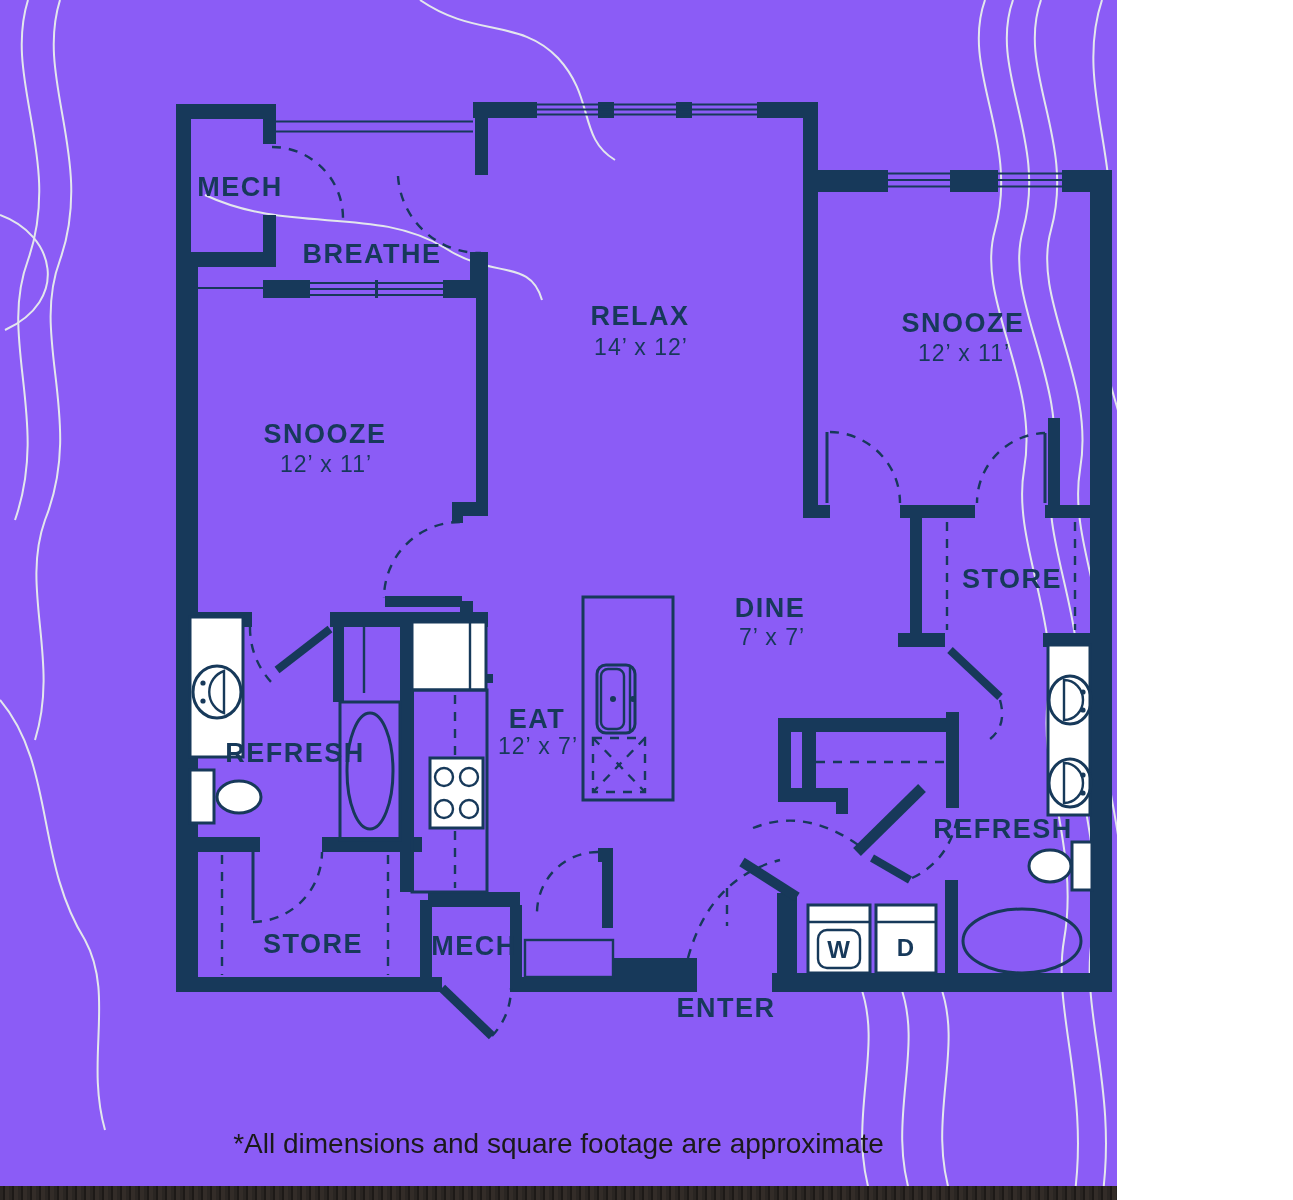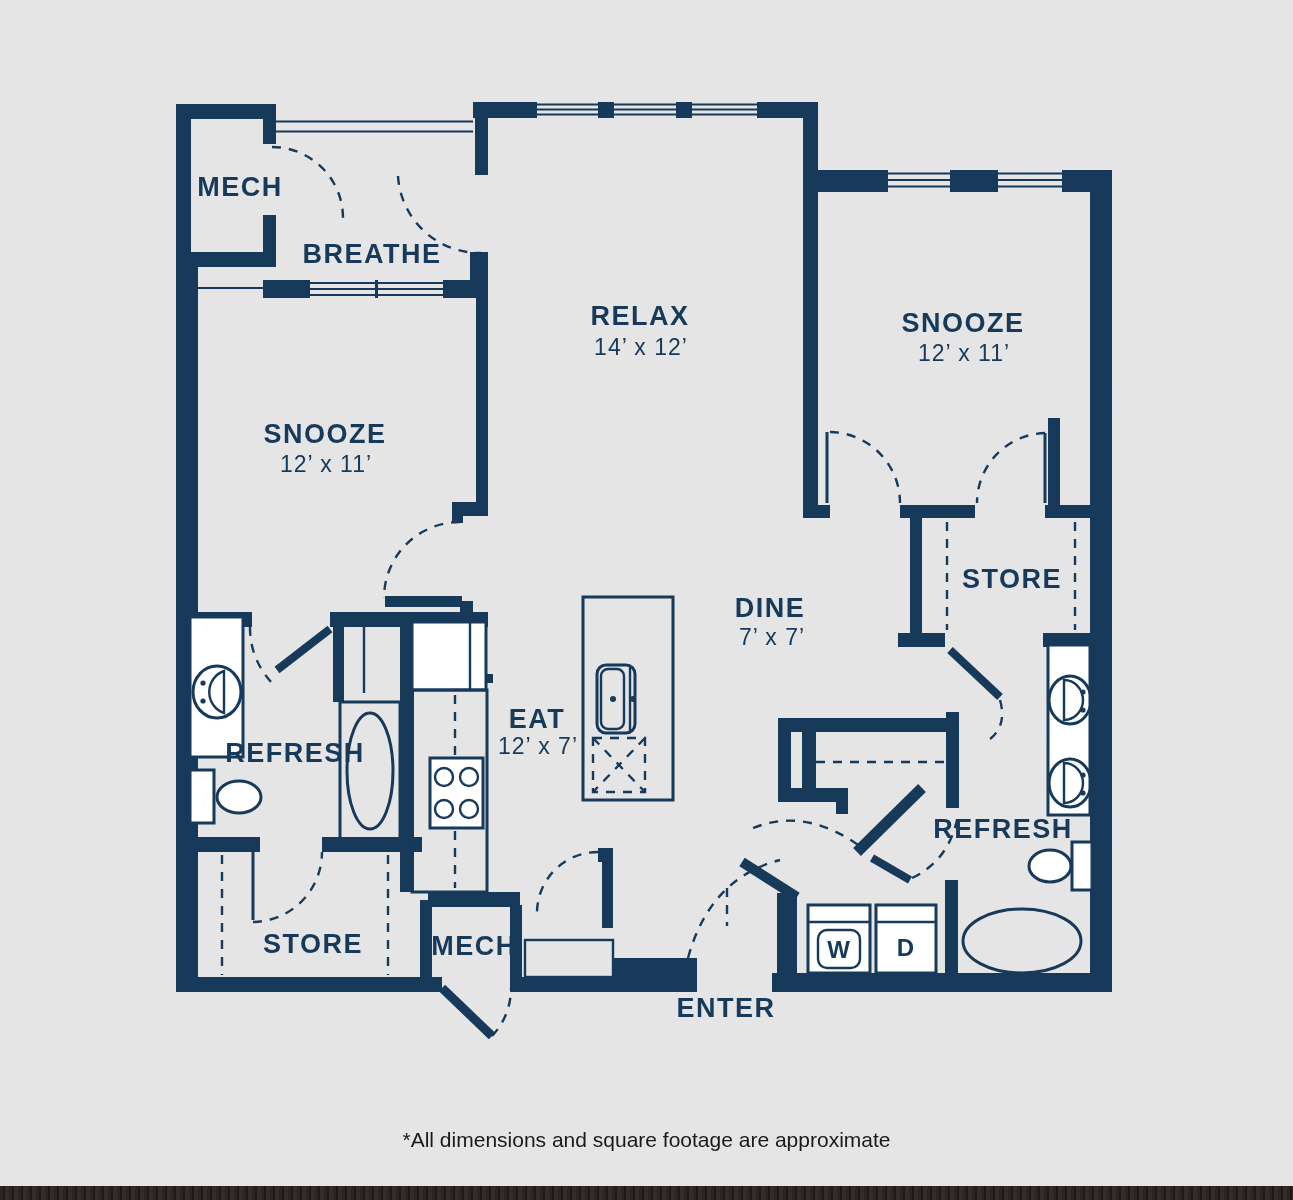--- a/index.html
+++ b/index.html
@@ -1,32 +1,32 @@
 <!DOCTYPE html>
 <html><head>
 <meta charset="utf-8">
 <style>
   html,body{margin:0;padding:0;background:#ffffff;}
-  #stage{position:relative;width:1293px;height:1200px;background:#e5e5e5;overflow:hidden;
+  #stage{position:relative;width:1117px;height:1200px;background:#8b5cf6;overflow:hidden;
          font-family:"Liberation Sans",sans-serif;}
   svg{position:absolute;left:0;top:0;}
   text{text-anchor:middle;}
   .lbl{font-family:"Liberation Sans",sans-serif;font-weight:700;font-size:27px;fill:#17395A;letter-spacing:1.5px;}
   .dims{font-family:"Liberation Sans",sans-serif;font-weight:500;font-size:23px;fill:#17395A;letter-spacing:1px;}
   .sm{font-family:"Liberation Sans",sans-serif;font-weight:700;font-size:24px;fill:#17395A;letter-spacing:1px;}
   .wall{fill:#17395A;stroke:none;}
   .wline{stroke:#17395A;fill:none;}
   .thin{stroke:#17395A;stroke-width:3;fill:none;}
   .thin2{stroke:#17395A;stroke-width:2.4;fill:none;}
   .fixw{stroke:#17395A;stroke-width:3;fill:#ffffff;}
   .dash{stroke:#17395A;stroke-width:2.4;fill:none;stroke-dasharray:9 8;}
   .win{stroke:#17395A;stroke-width:2;fill:none;}
   .contour{stroke:#E3E7ED;stroke-width:2;fill:none;}
   #footnote{position:absolute;left:0;right:0;top:1128px;text-align:center;
-            font-family:"Liberation Sans",sans-serif;font-size:21px;color:#1A1A1A;}
+            font-family:"Liberation Sans",sans-serif;font-size:28px;color:#1A1A1A;}
   #footerbar{position:absolute;left:0;top:1186px;width:100%;height:14px;
              background:repeating-linear-gradient(90deg,#2a2522 0 3px,#1d1917 3px 5px,#332c28 5px 9px);}
 </style>
 </head>
 <body>
 
 <div id="stage">
 <svg width="1293" height="1200" viewBox="0 0 1293 1200">
 
   <g>

